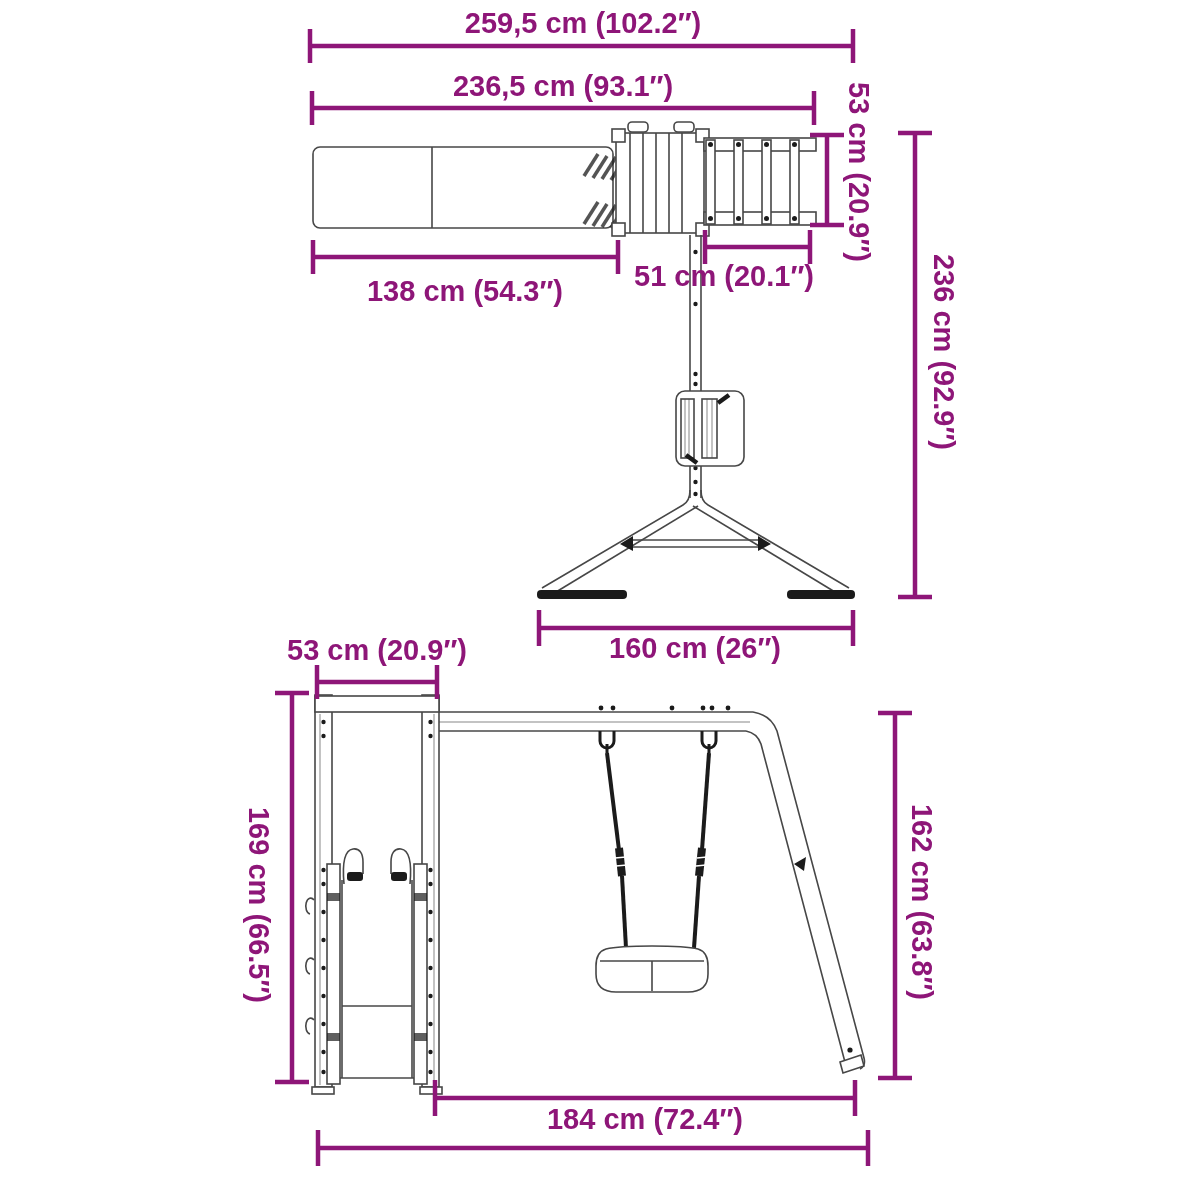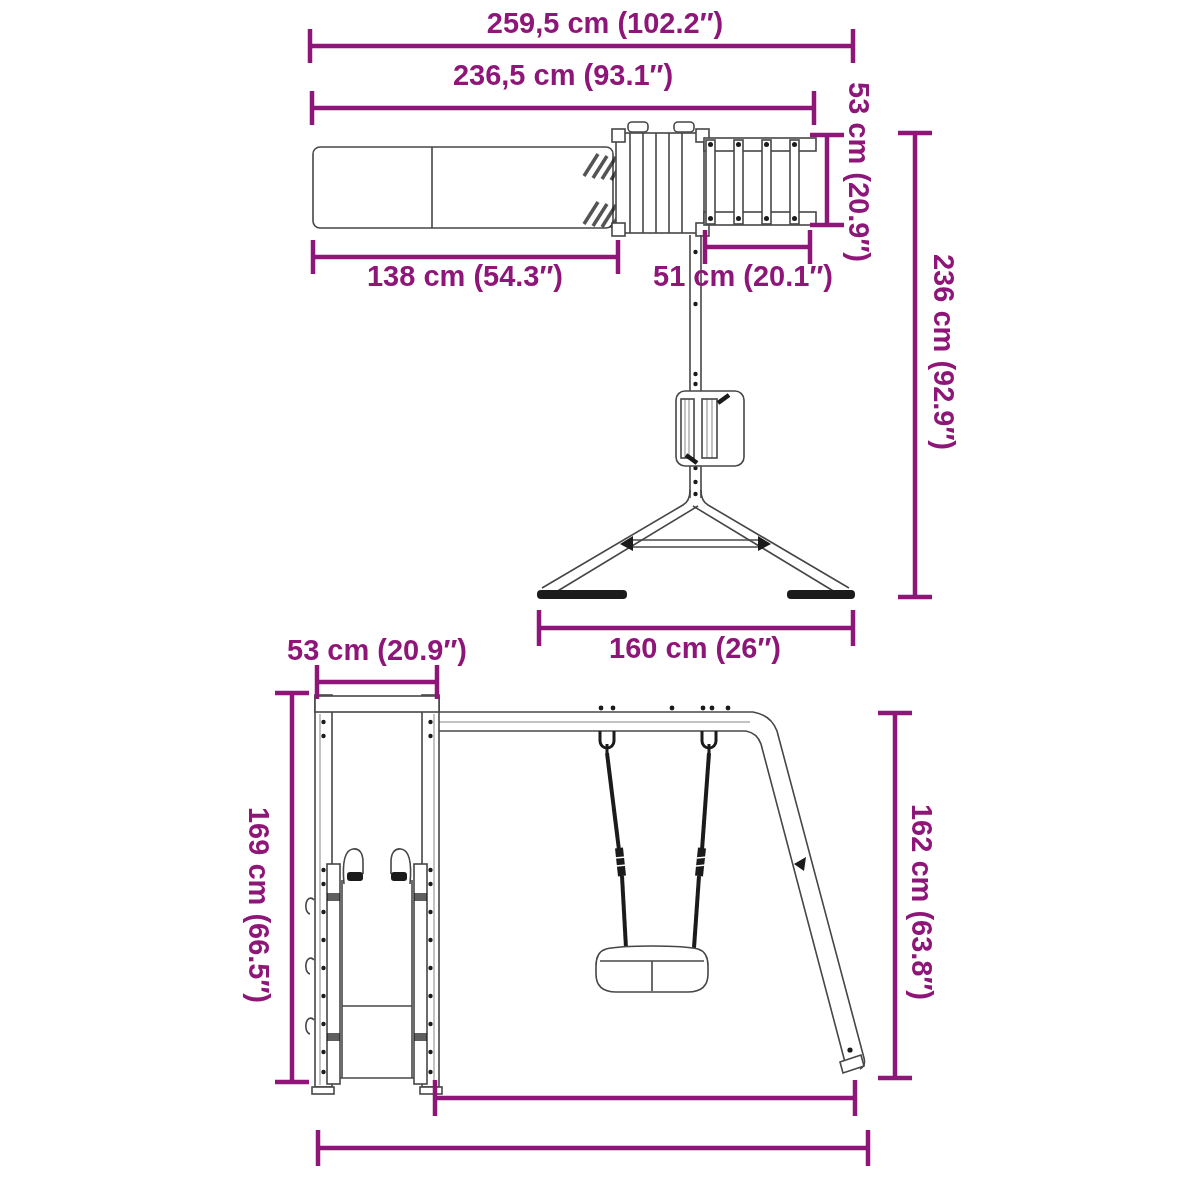--- a/index.html
+++ b/index.html
@@ -285,24 +285,25 @@
         <path d="M435 1080 V1116"></path>
         <path d="M855 1080 V1116"></path>
     </g>
     <g class="dim">
       <path d="M318 1148 H868"></path>
         <path d="M318 1130 V1166"></path>
         <path d="M868 1130 V1166"></path>
     </g>
   </svg>
 
-  <div class="dim-label h" style="left:605px;top:8px">259,5 cm (102.2″)</div>
-  <div class="dim-label h" style="left:563px;top:60px">236,5 cm (93.1″)</div>
+  <div class="dim-label h" style="left:583px;top:8px">259,5 cm (102.2″)</div>
+  <div class="dim-label h" style="left:563px;top:71px">236,5 cm (93.1″)</div>
   <div class="dim-label v" style="left:858px;top:172px">53 cm (20.9″)</div>
   <div class="dim-label v" style="left:943px;top:352px">236 cm (92.9″)</div>
-  <div class="dim-label h" style="left:465px;top:261px">138 cm (54.3″)</div>
-  <div class="dim-label h" style="left:743px;top:261px">51 cm (20.1″)</div>
+  <div class="dim-label h" style="left:465px;top:276px">138 cm (54.3″)</div>
+  <div class="dim-label h" style="left:724px;top:261px">51 cm (20.1″)</div>
   <div class="dim-label h" style="left:695px;top:633px">160 cm (26″)</div>
 
   <div class="dim-label h" style="left:377px;top:635px">53 cm (20.9″)</div>
   <div class="dim-label v" style="left:258px;top:905px">169 cm (66.5″)</div>
   <div class="dim-label v" style="left:921px;top:902px">162 cm (63.8″)</div>
+  <div class="dim-label h" style="left:645px;top:1104px">184 cm (72.4″)</div>
 </div>
 
 </body></html>

